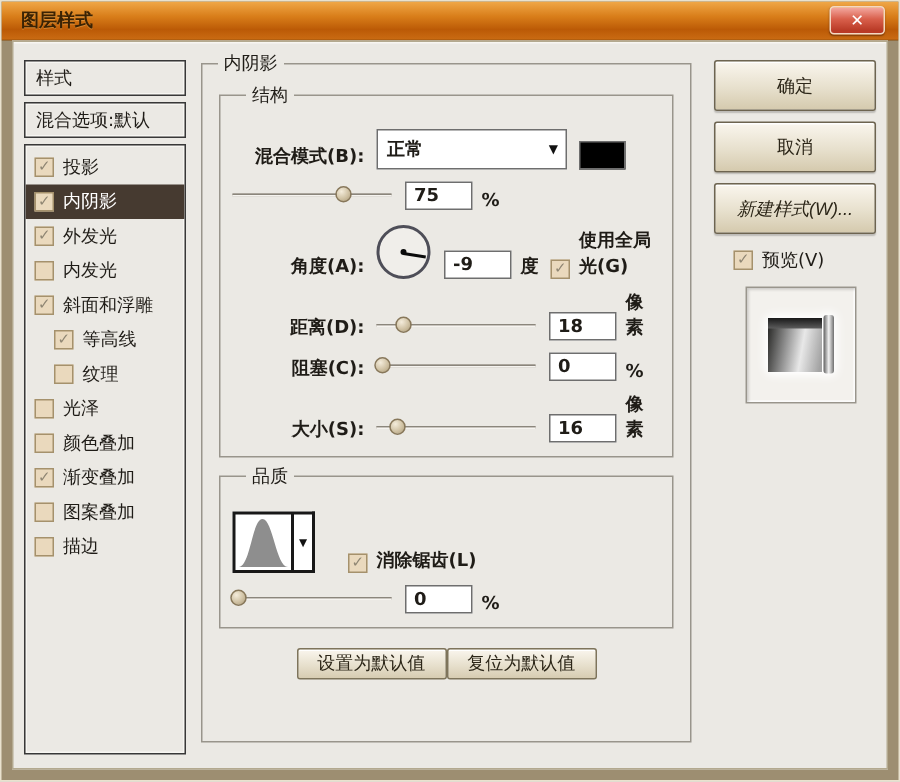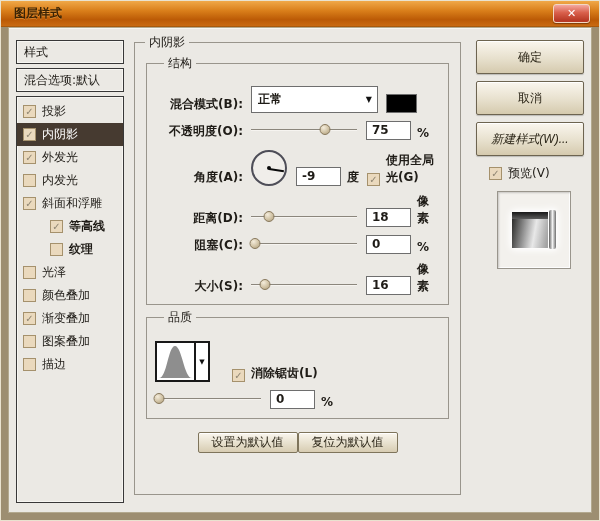--- a/index.html
+++ b/index.html
@@ -23,21 +23,21 @@
   .content { position:absolute; top:26px; left:7px; right:7px; bottom:7px; background:#ebe9e4;
              box-shadow:inset 0 1px 0 #f8f6f1; border:1px solid #b3a98f; }
 
   
   .sidebar { position:absolute; left:7px; top:12px; width:108px; bottom:9px; display:flex; flex-direction:column; }
   .sb-box { border:1px solid #383838; box-shadow:inset 0 0 0 1px #f7f6f2; background:#ebe9e4;
             height:24px; line-height:22px; padding-left:7px; margin-bottom:4px; cursor:pointer; }
   .sb-list { border:1px solid #383838; box-shadow:inset 0 0 0 1px #f7f6f2; background:#ebe9e4;
              flex:1; padding-top:3px; overflow:hidden; }
   .sb-item { height:23px; display:flex; align-items:center; padding-left:6px; cursor:pointer; }
-  .sb-item.indent { padding-left:33px;font-weight:bold; }
+  .sb-item.indent { padding-left:19px; }
   .sb-item.selected { background:#463a30; color:#fff; }
   .cb { width:13px; height:13px; background:#ead9bd; border:1px solid #a5916c; margin-right:6px;
         display:inline-flex; align-items:center; justify-content:center; flex:0 0 13px;
         font-size:10px; color:#8f8673; line-height:11px; }
   .cb::after { content:""; }
   .cb[data-checked="true"]::after { content:"✓"; }
 
   
   fieldset { border:1px solid #99958c; }
   legend { padding:0 4px; }
@@ -176,21 +176,20 @@
         <div class="row">
           <span class="lbl">混合模式(B):</span>
           <div class="dropdown">
             <span>正常</span>
             <span class="dd-arrow">▼</span>
           </div>
           <div class="swatch" style="background:#000000;"></div>
         </div>
 
         <div class="row">
-          <span class="lbl">不透明度(O):</span>
           <div class="slider">
             <div class="track"></div>
             <div class="thumb" style="left: 70%;"></div>
           </div>
           <div class="input">75</div>
           <span class="unit">%</span>
         </div>
 
         <div class="row" style="margin-top:8px; height:38px;">
           <span class="lbl">角度(A):</span>

